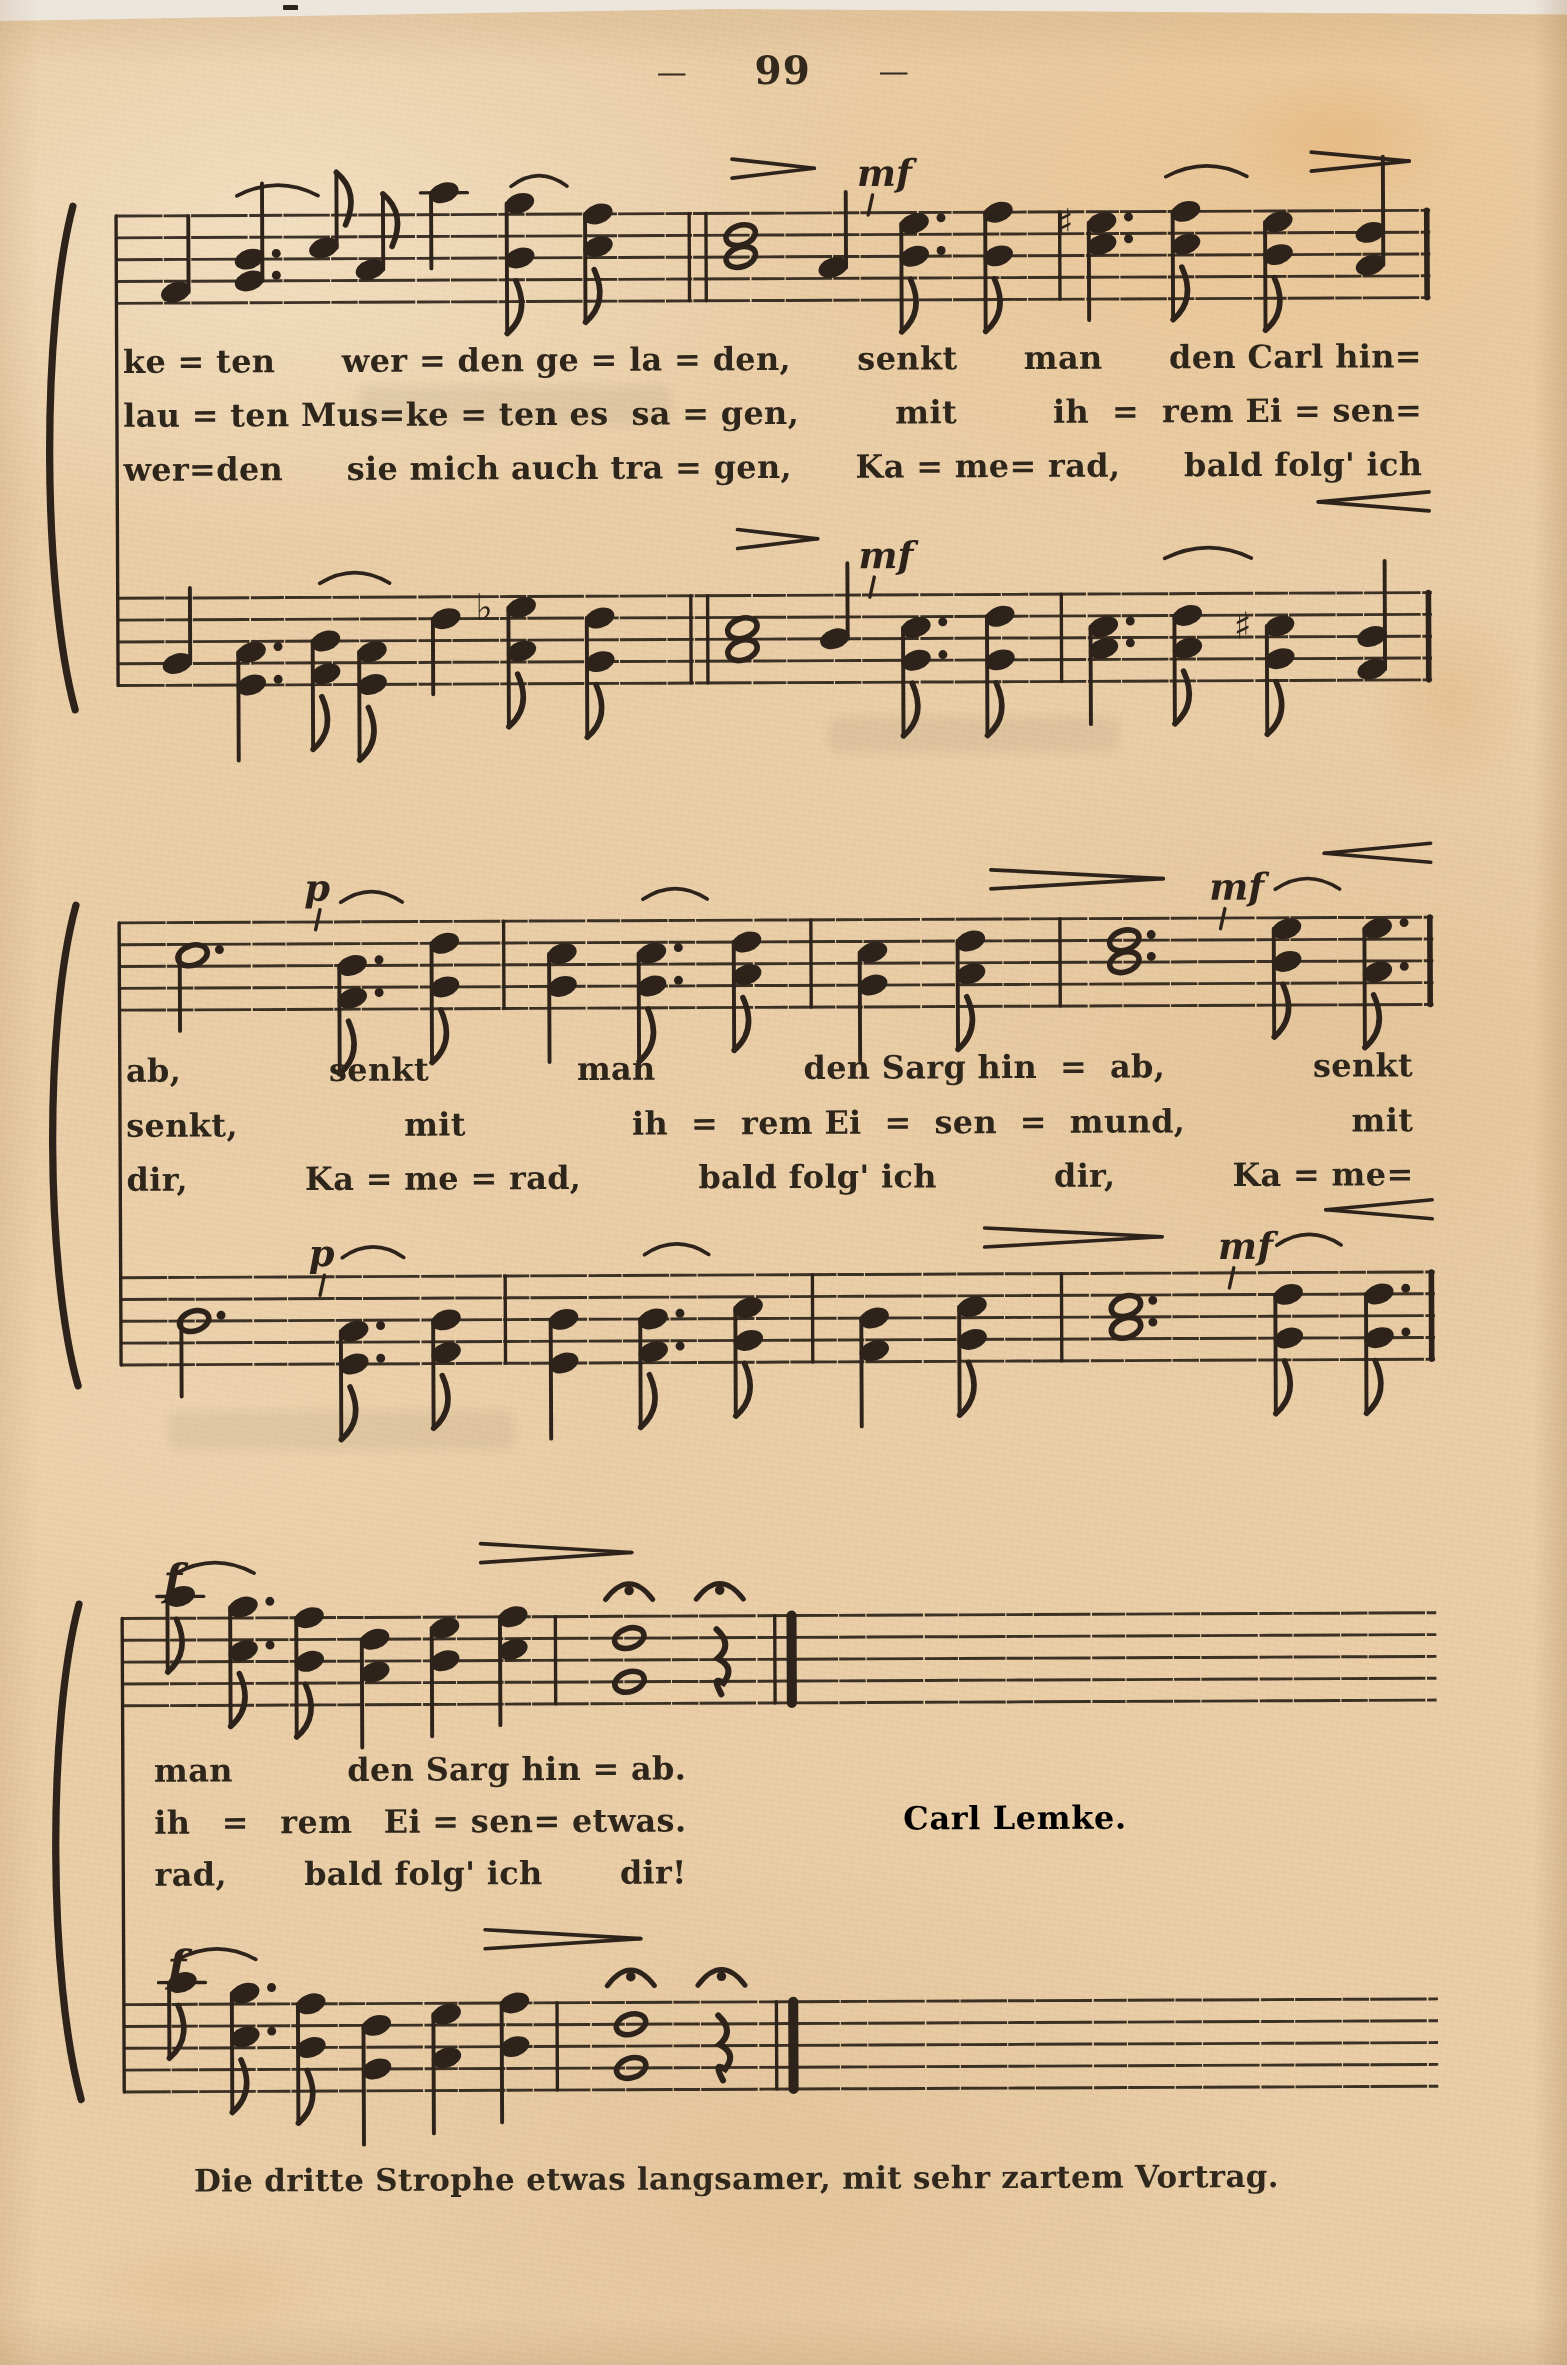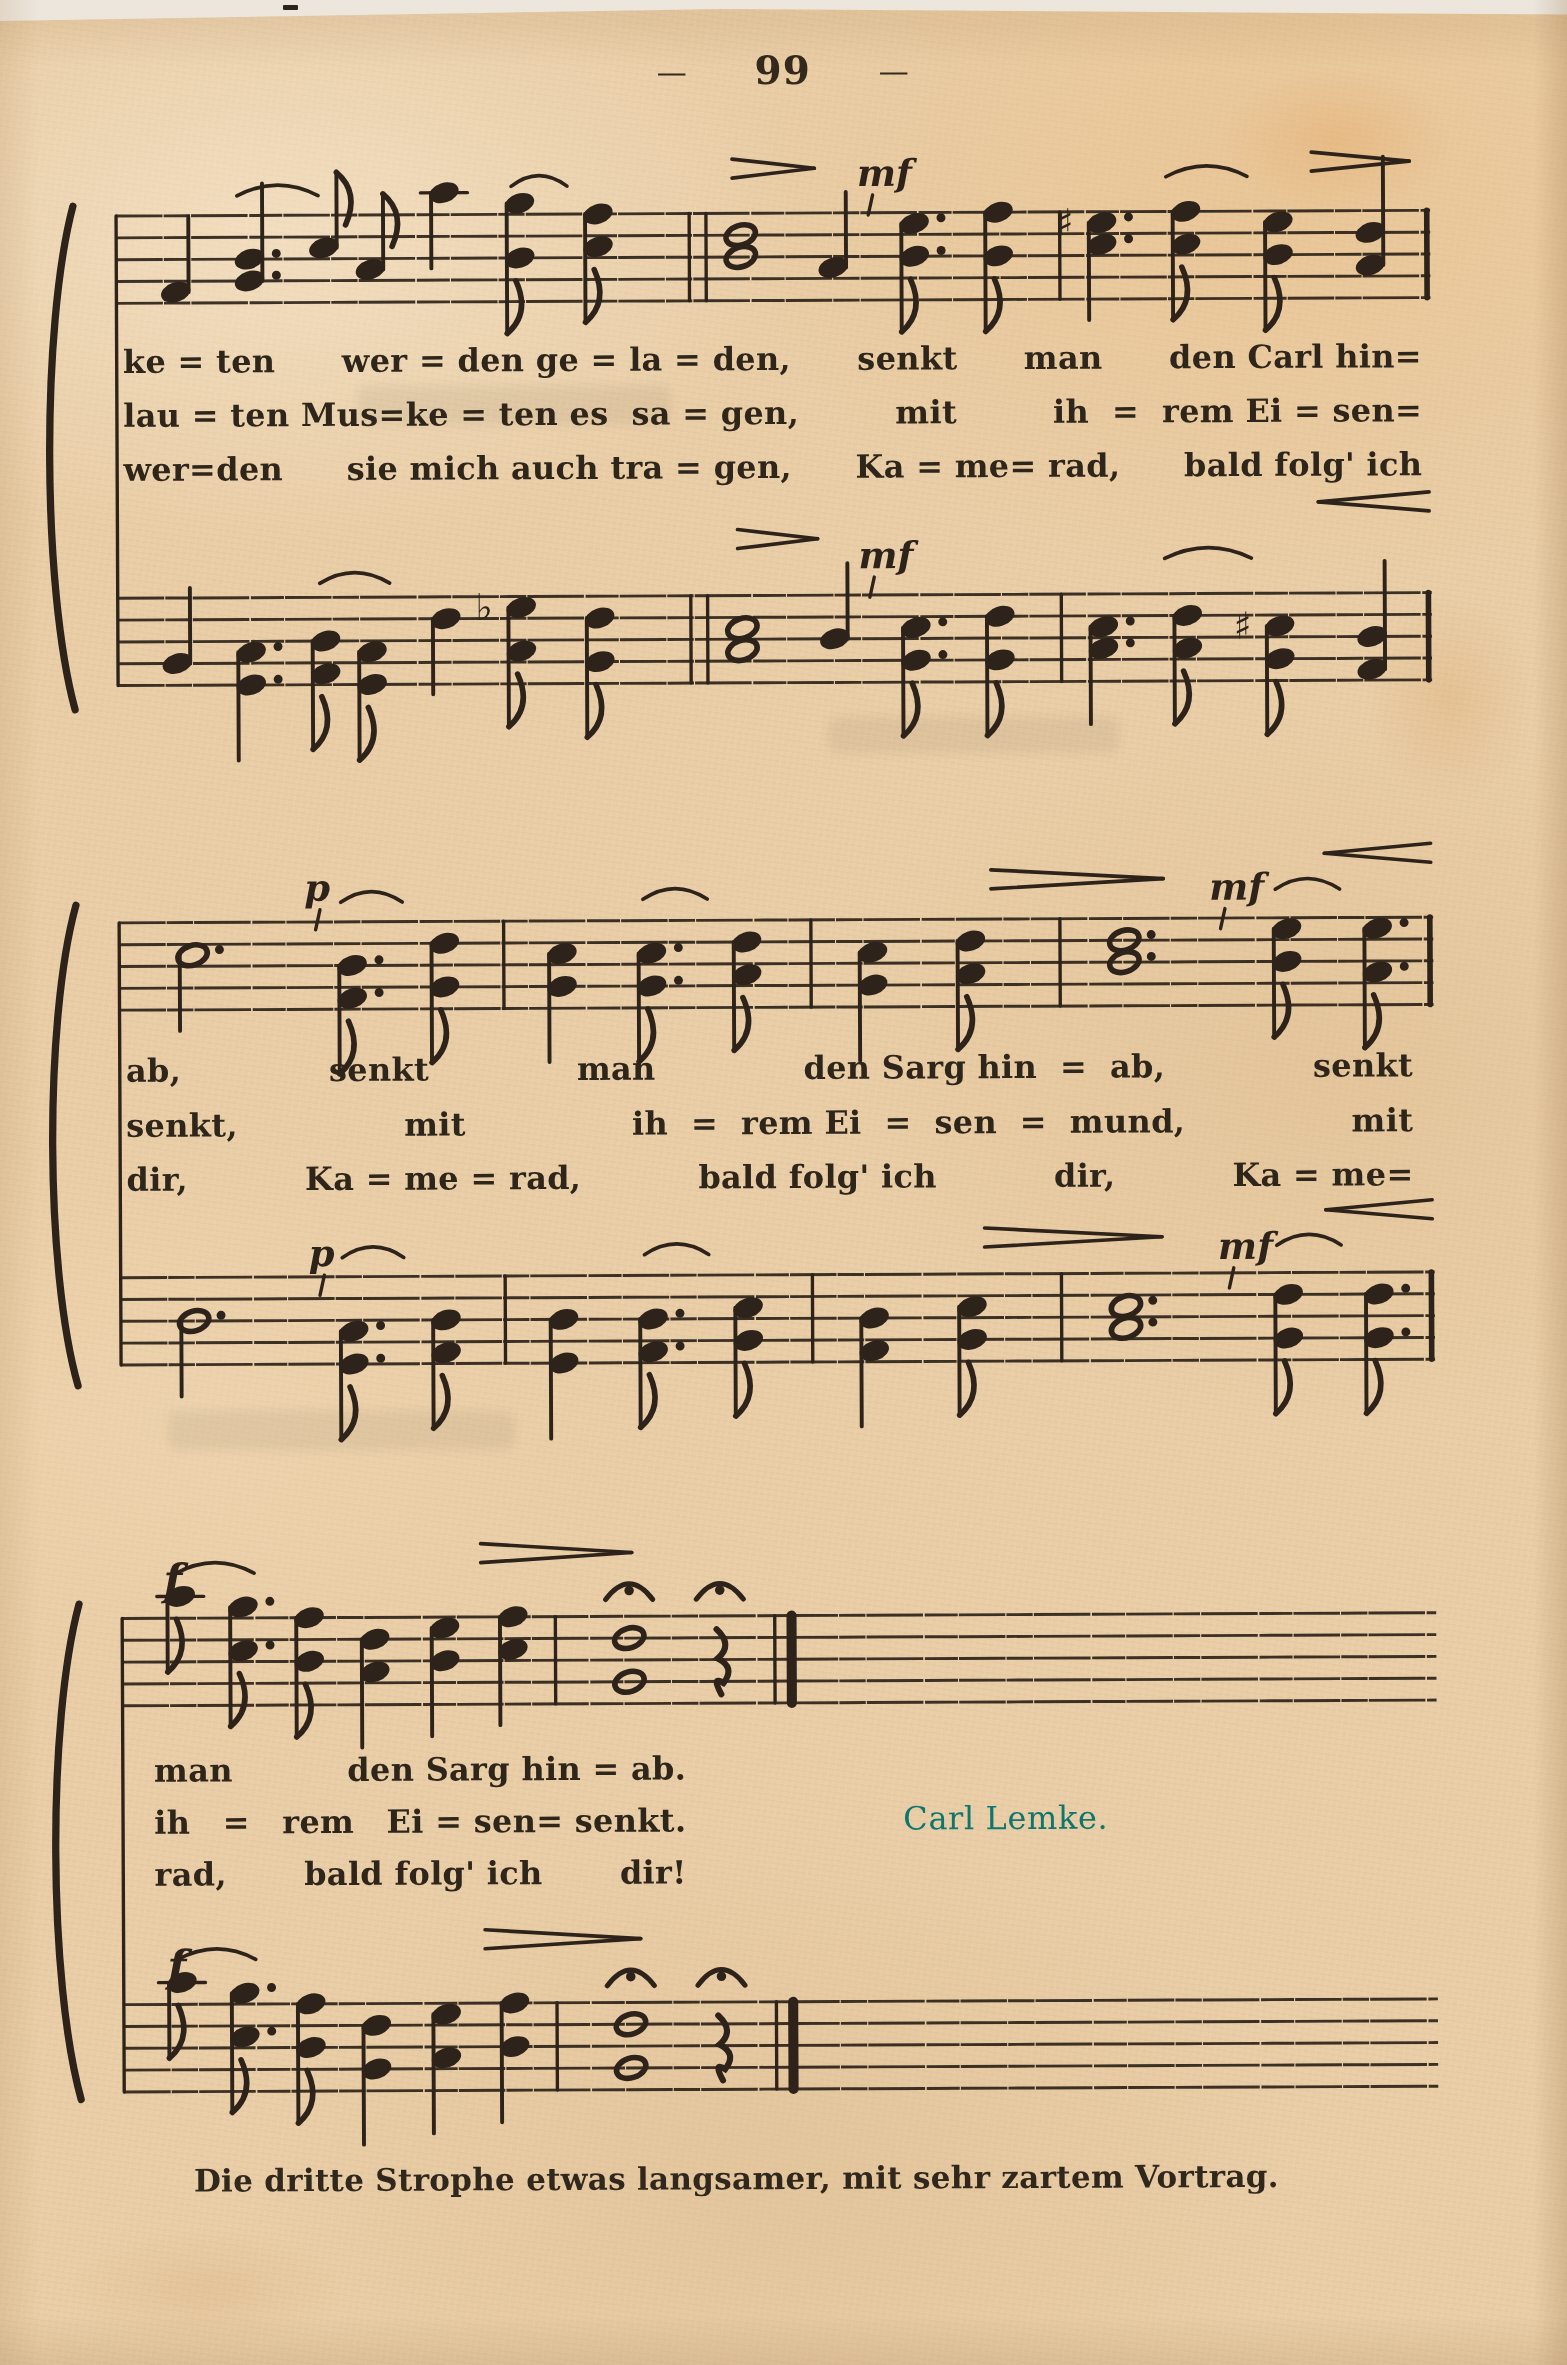--- a/index.html
+++ b/index.html
@@ -33,21 +33,21 @@
   .speck{position:absolute;background:#2c241b;border-radius:1.1px;}
   .content{position:absolute;inset:0;transform:rotate(-0.25deg);transform-origin:50% 45%;}
   .pagenum{position:absolute;left:661px;top:47px;width:252px;display:flex;
            justify-content:space-between;align-items:center;color:#33291d;}
   .pagenum .num{font-size:39px;font-weight:bold;letter-spacing:1.1px;}
   .pagenum .dash{font-size:30px;position:relative;top:1.1px;}
   #music-svg{position:absolute;left:0;top:0;width:1567px;height:2366px;}
   .lyric-line{position:absolute;display:flex;justify-content:space-between;
               color:#2e251b;font-size:32px;font-weight:bold;letter-spacing:0.3px;line-height:1.05;}
   .lyric-line span{white-space:pre;}
-  .attribution{position:absolute;left:900px;top:1800px;font-size:32px;font-weight:normal;color:#0f766e;letter-spacing:0.6px;}
+  .attribution{position:absolute;left:900px;top:1800px;font-size:32px;font-weight:bold;color:#000000;letter-spacing:0.6px;}
   .footnote{position:absolute;left:189px;top:2160px;font-size:31px;font-weight:bold;color:#31281d;letter-spacing:0.3px;}
 </style>
 </head>
 <body>
 
 <div class="stage">
   <div class="paper"></div>
   <div class="vignette"></div>
   <div class="spot s1"></div>
   <div class="spot s2"></div>
@@ -652,21 +652,21 @@
           <span>Ka = me=</span>
         </div>
         <div class="lyric-line" style="left: 151px; top: 1752px; width: 532px;">
           <span>man</span>
           <span>den Sarg hin = ab.</span>
         </div>
         <div class="lyric-line" style="left: 151px; top: 1804px; width: 532px;">
           <span>ih</span>
           <span>=</span>
           <span>rem</span>
-          <span>Ei = sen= senkt.</span>
+          <span>Ei = sen= etwas.</span>
         </div>
         <div class="lyric-line" style="left: 151px; top: 1856px; width: 532px;">
           <span>rad,</span>
           <span>bald folg' ich</span>
           <span>dir!</span>
         </div>
       </div>
 
     <div class="attribution">Carl Lemke.</div>
     <div class="footnote">Die dritte Strophe etwas langsamer, mit sehr zartem Vortrag.</div>

